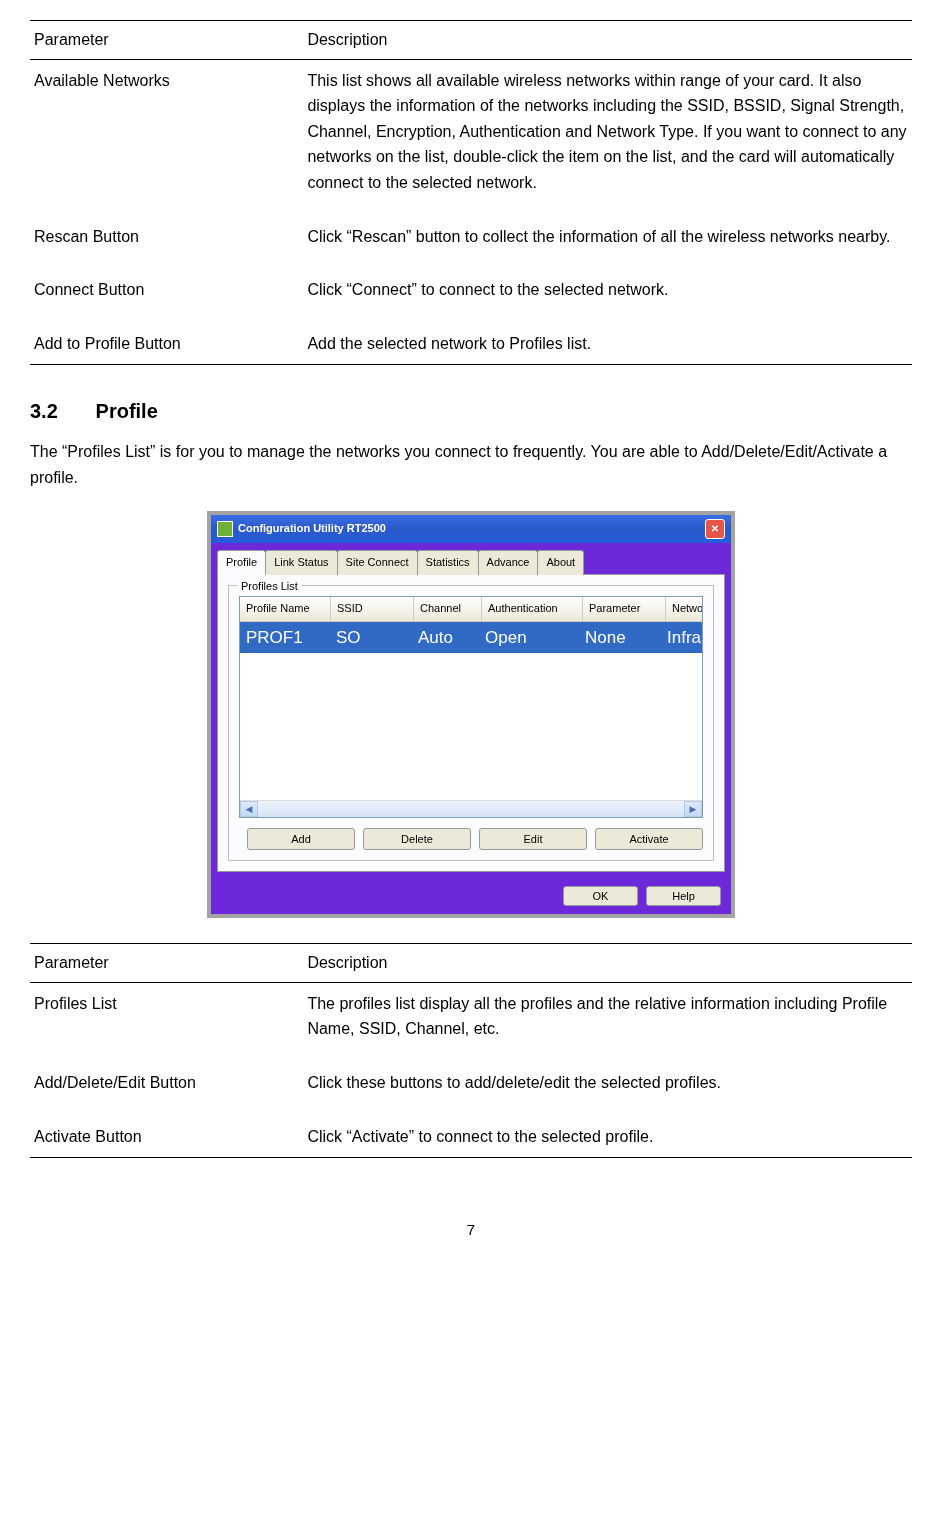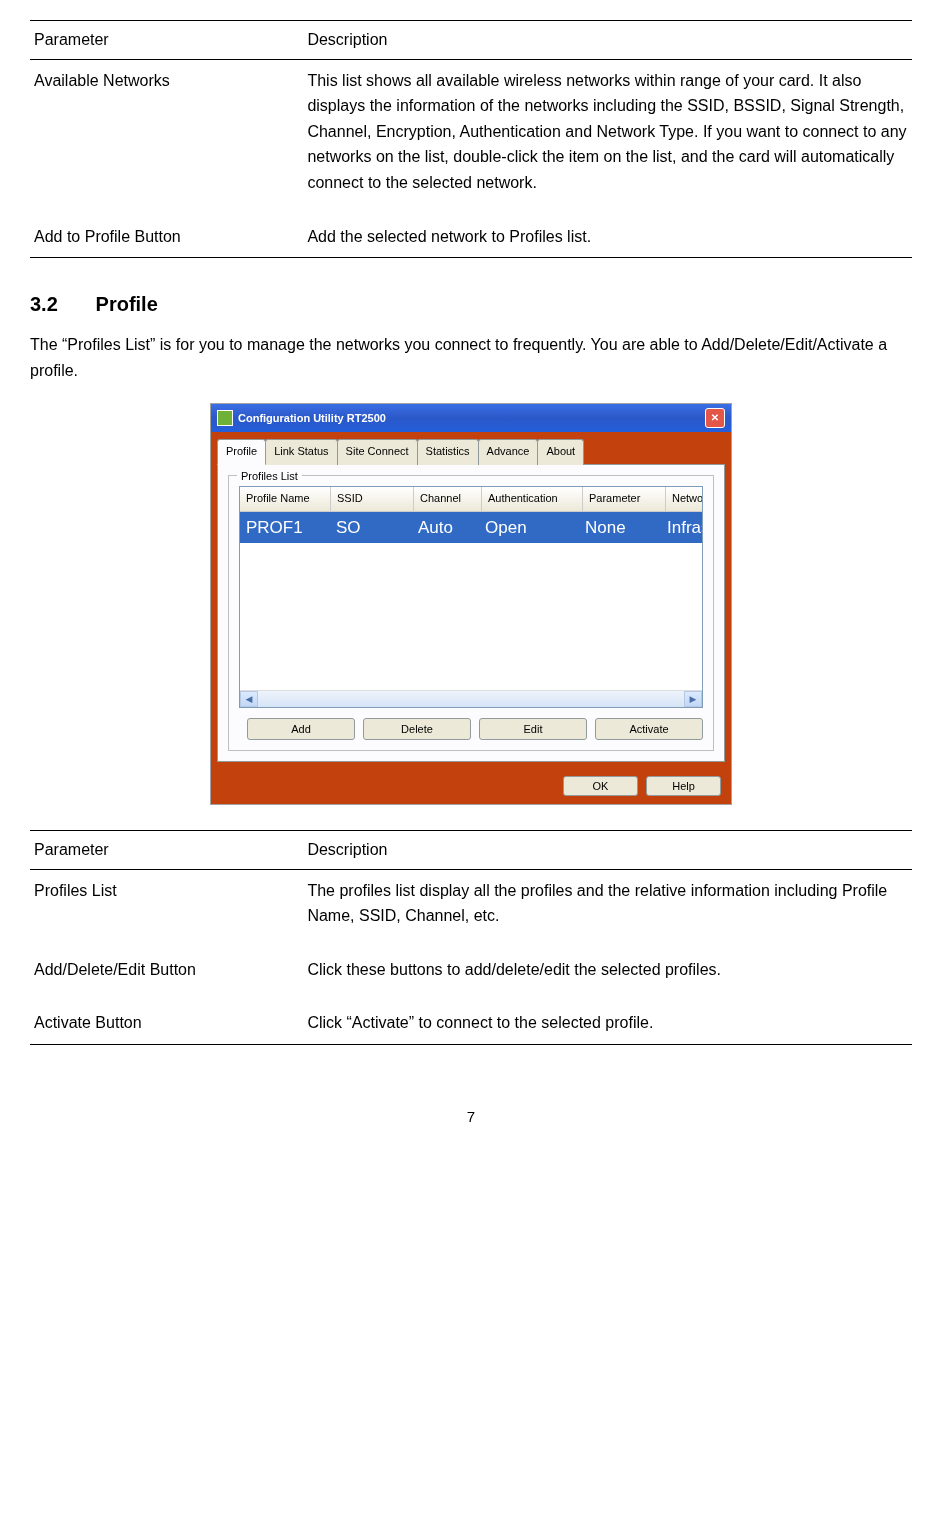--- a/index.html
+++ b/index.html
@@ -43,22 +43,22 @@
   p.intro {
     margin: 0 0 20px 0;
   }
   .window-wrap {
     display: flex;
     justify-content: center;
     margin: 10px 0 25px 0;
   }
   .window {
     width: 520px;
-    border: 1px solid #a3a3a3;
-    background: #c2410c;
+    border: 4px solid #a3a3a3;
+    background: #6d28d9;
     font-family: Tahoma, sans-serif;
     font-size: 11px;
   }
   .titlebar {
     background: linear-gradient(to bottom, #3a6ee5 0%, #2b58c8 50%, #245edb 100%);
     color: #fff;
     padding: 4px 6px;
     font-weight: bold;
     display: flex;
     justify-content: space-between;
@@ -211,20 +211,28 @@
   <thead>
     <tr>
       <th>Parameter</th>
       <th>Description</th>
     </tr>
   </thead>
   <tbody>
     <tr>
       <td>Available Networks</td>
       <td>This list shows all available wireless networks within range of your card. It also displays the information of the networks including the SSID, BSSID, Signal Strength, Channel, Encryption, Authentication and Network Type. If you want to connect to any networks on the list, double-click the item on the list, and the card will automatically connect to the selected network.</td>
+    </tr>
+    <tr>
+      <td>Rescan Button</td>
+      <td>Click “Rescan” button to collect the information of all the wireless networks nearby.</td>
+    </tr>
+    <tr>
+      <td>Connect Button</td>
+      <td>Click “Connect” to connect to the selected network.</td>
     </tr>
     <tr class="last-row">
       <td>Add to Profile Button</td>
       <td>Add the selected network to Profiles list.</td>
     </tr>
   </tbody>
 </table>
 
 <h2>
   <span class="num">3.2</span>

